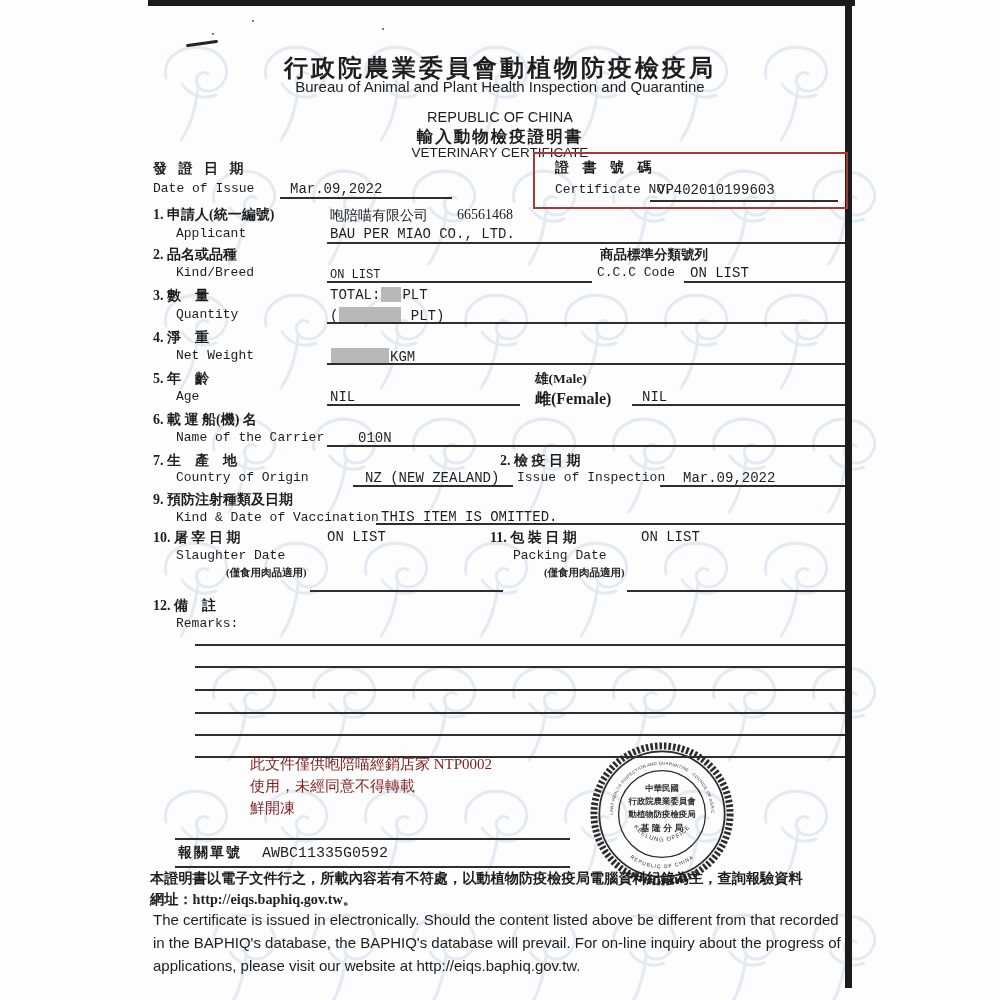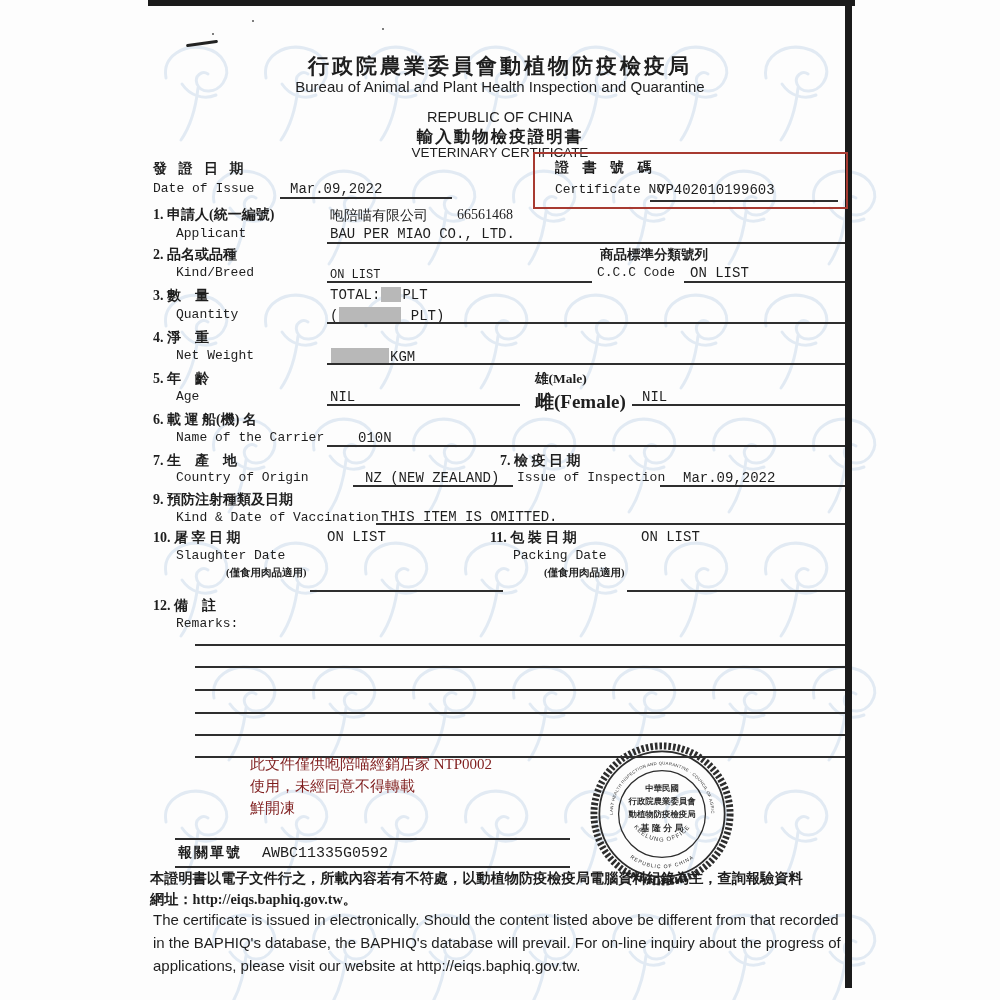--- a/index.html
+++ b/index.html
@@ -420,21 +420,21 @@
       </svg>
     </div>
 
   <div class="edge" style="left:148px;top:0;width:707px;height:6px;"></div>
   <div class="edge" style="left:845px;top:0;width:7px;height:988px;"></div>
   <div class="abs" style="left:186px;top:42px;width:32px;height:3px;background:#222;transform:rotate(-8deg);border-radius:2px;"></div>
   <div class="speck" style="left:252px;top:20px;width:2px;height:2px;"></div>
   <div class="speck" style="left:382px;top:28px;width:2px;height:2px;"></div>
   <div class="speck" style="left:212px;top:33px;width:2px;height:2px;"></div>
 
-  <div class="abs ctr zh" style="top:52px;font-size:21px;letter-spacing:3px;">行政院農業委員會動植物防疫檢疫局</div>
+  <div class="abs ctr zh" style="top:52px;font-size:24px;letter-spacing:3px;">行政院農業委員會動植物防疫檢疫局</div>
   <div class="abs ctr" style="top:78px;font-size:15px;">Bureau of Animal and Plant Health Inspection and Quarantine</div>
   <div class="abs ctr" style="top:109px;font-size:14.5px;">REPUBLIC OF CHINA</div>
   <div class="abs ctr zh" style="top:126px;font-size:16.5px;letter-spacing:2px;">輸入動物檢疫證明書</div>
   <div class="abs ctr" style="top:145px;font-size:13.5px;">VETERINARY CERTIFICATE</div>
 
   <div class="abs zh" style="left:153px;top:160px;letter-spacing:4px;">發 證 日 期</div>
   <div class="abs mono" style="left:153px;top:181px;">Date of Issue</div>
   <div class="abs val" style="left:290px;top:181px;">Mar.09,2022</div>
   <div class="ln" style="left:280px;top:197px;width:172px;"></div>
 
@@ -469,31 +469,31 @@
   <div class="abs zh" style="left:153px;top:329px;">4. 淨　重</div>
   <div class="abs mono" style="left:176px;top:348px;">Net Weight</div>
   <div class="abs val" style="left:330px;top:348px;"><span class="redact" style="width:58px;height:16px;"></span><span>KGM</span></div>
   <div class="ln" style="left:327px;top:363px;width:518px;"></div>
 
   <div class="abs zh" style="left:153px;top:370px;">5. 年　齡</div>
   <div class="abs zh" style="left:535px;top:370px;font-size:13.5px;">雄(Male)</div>
   <div class="abs mono" style="left:176px;top:389px;">Age</div>
   <div class="abs val" style="left:330px;top:389px;">NIL</div>
   <div class="ln" style="left:327px;top:404px;width:193px;"></div>
-  <div class="abs zh" style="left:535px;top:389px;font-size:19px;">雌(Female)</div>
+  <div class="abs zh" style="left:535px;top:389px;font-size:16px;">雌(Female)</div>
   <div class="abs val" style="left:642px;top:389px;">NIL</div>
   <div class="ln" style="left:632px;top:404px;width:213px;"></div>
 
   <div class="abs zh" style="left:153px;top:411px;">6. 載 運 船(機) 名</div>
   <div class="abs mono" style="left:176px;top:430px;">Name of the Carrier</div>
   <div class="abs val" style="left:358px;top:430px;">010N</div>
   <div class="ln" style="left:327px;top:445px;width:518px;"></div>
 
   <div class="abs zh" style="left:153px;top:452px;">7. 生　產　地</div>
-  <div class="abs zh" style="left:500px;top:452px;">7. 檢 疫 日 期</div>
+  <div class="abs zh" style="left:500px;top:452px;">2. 檢 疫 日 期</div>
   <div class="abs mono" style="left:176px;top:470px;">Country of Origin</div>
   <div class="abs val" style="left:365px;top:470px;">NZ (NEW ZEALAND)</div>
   <div class="ln" style="left:353px;top:485px;width:160px;"></div>
   <div class="abs mono" style="left:517px;top:470px;">Issue of Inspection</div>
   <div class="abs val" style="left:683px;top:470px;">Mar.09,2022</div>
   <div class="ln" style="left:660px;top:485px;width:185px;"></div>
 
   <div class="abs zh" style="left:153px;top:491px;">9. 預防注射種類及日期</div>
   <div class="abs mono" style="left:176px;top:510px;">Kind &amp; Date of Vaccination</div>
   <div class="abs val" style="left:381px;top:509px;">THIS ITEM IS OMITTED.</div>

